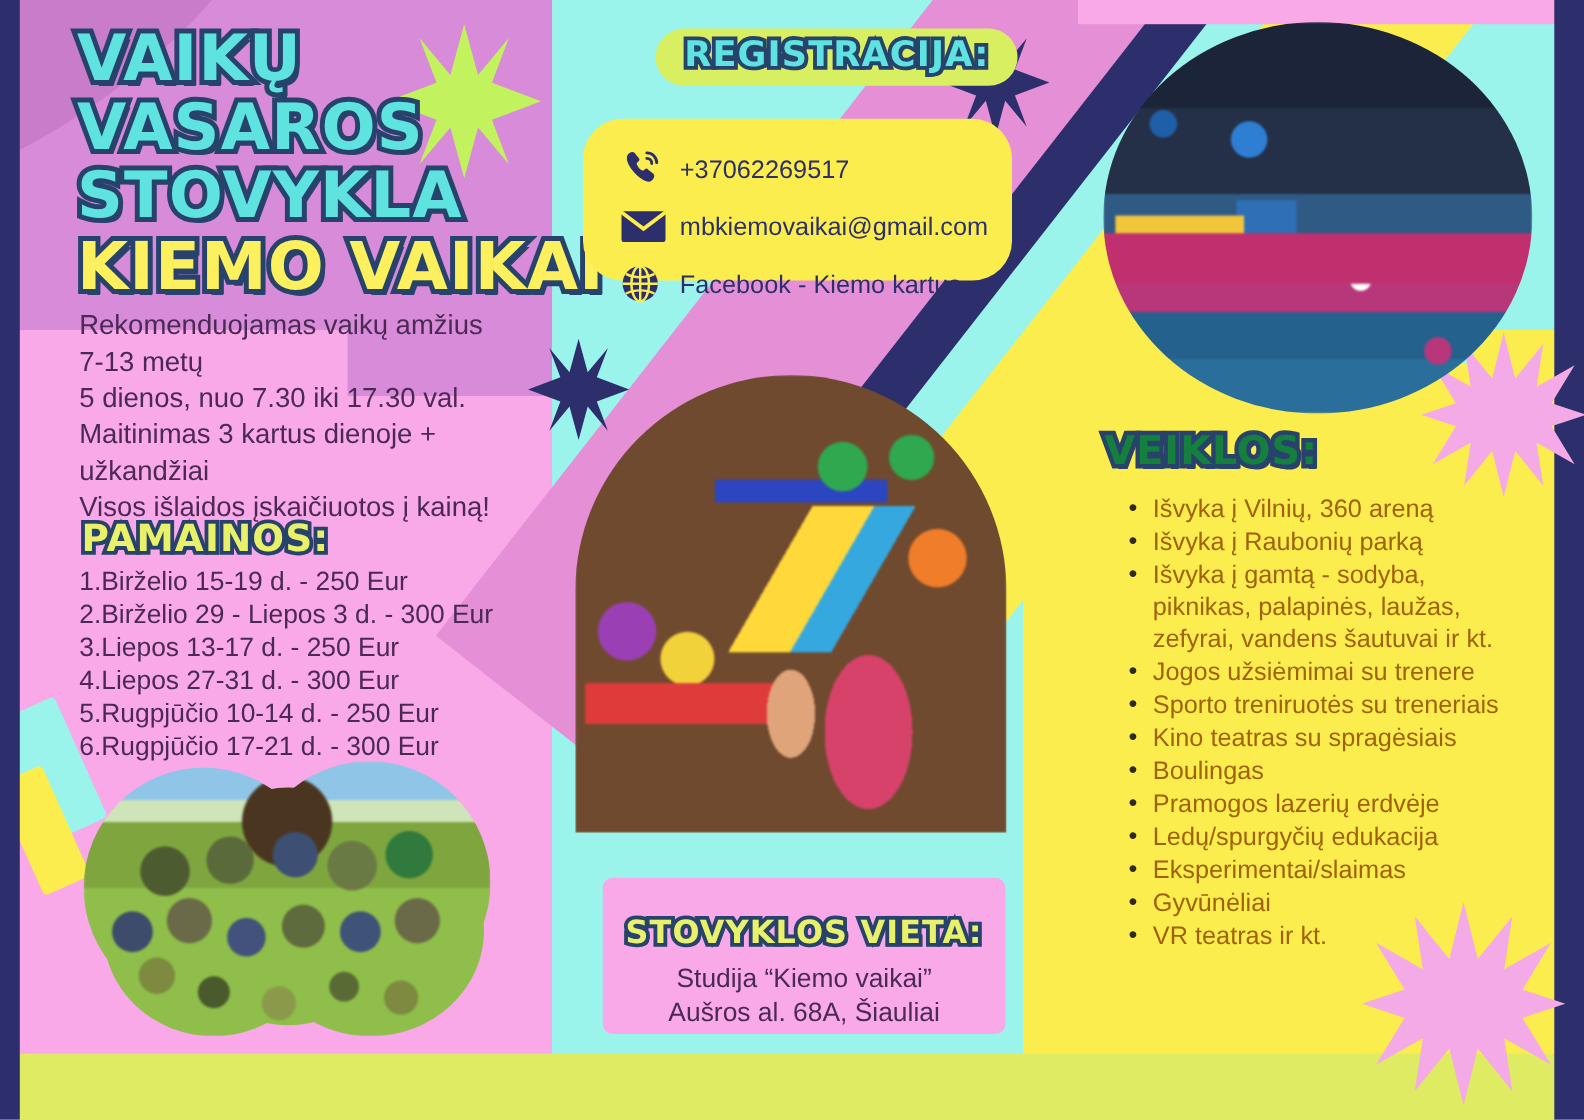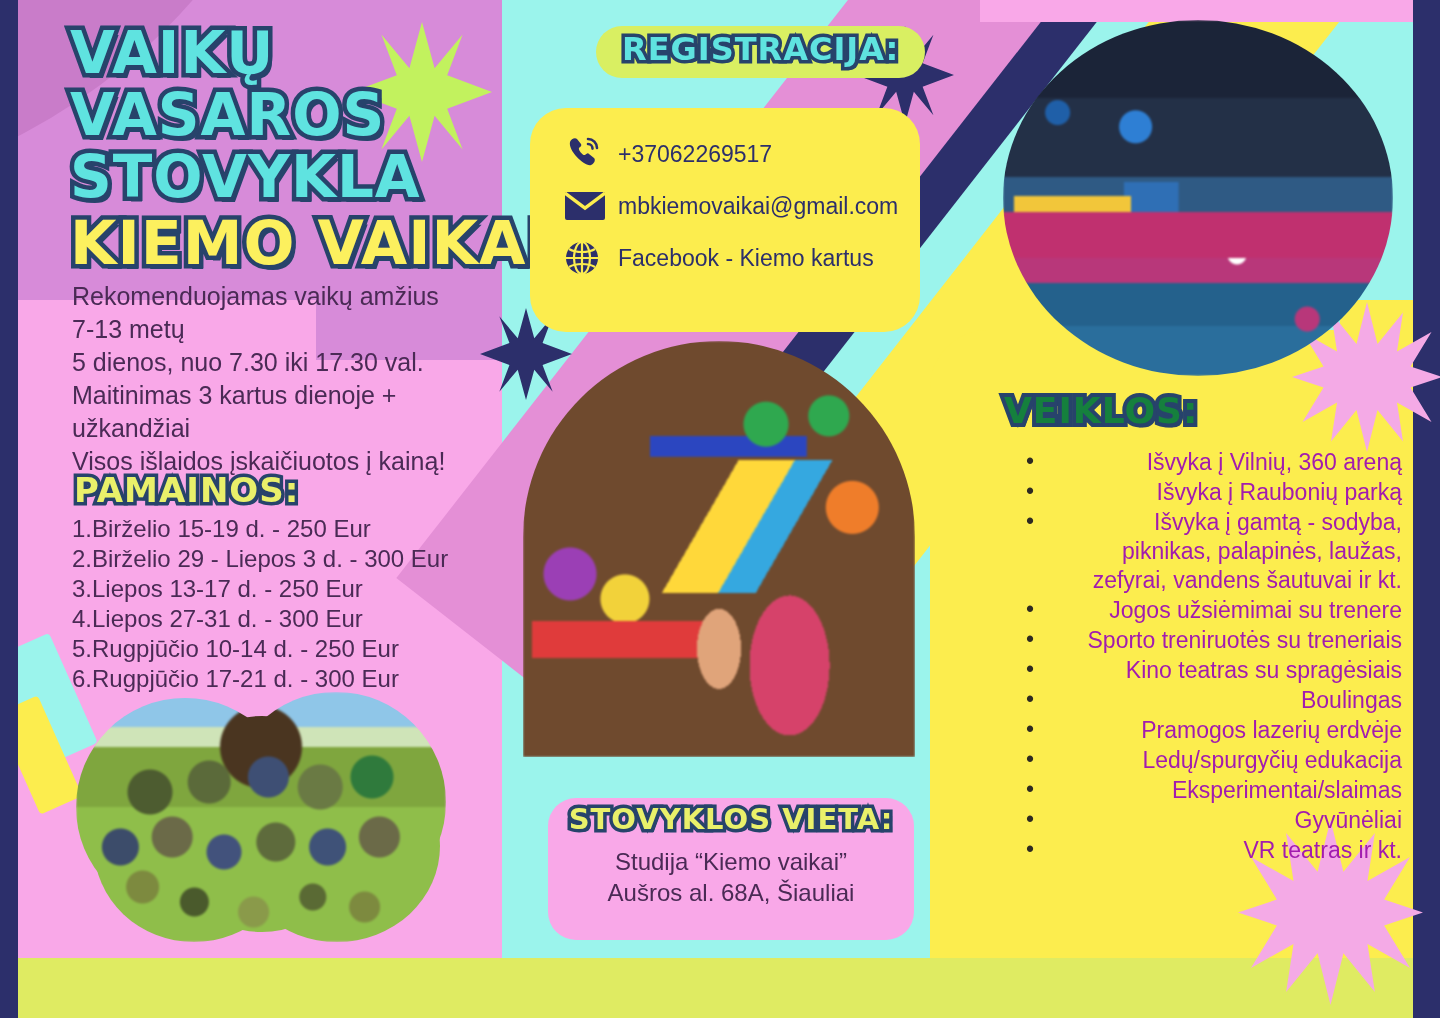--- a/index.html
+++ b/index.html
@@ -188,21 +188,21 @@
     font-family:"DejaVu Sans", sans-serif;
     font-weight:bold; font-size:32px; letter-spacing:1px;
     color:#5fe3e0;
     -webkit-text-stroke:7px #27436b;
     paint-order: stroke fill;
     text-shadow: 3px 3px 0 #27436b;
     white-space:nowrap;
   }
   #reg-card {
     position:absolute; left:530px; top:108px;
-    width:390px; height:224px;
+    width:390px; height:147px;
     background:#fced4e; border-radius:36px;
     padding:20px 0 0 34px;
   }
   .reg-row { display:flex; align-items:center; height:52px; }
   .reg-icon { width:54px; flex:0 0 54px; display:flex; align-items:center; }
   .reg-icon svg { display:block; }
   .reg-text { font-size:23px; color:#2c2f6b; white-space:nowrap; }
 
   
   #photo-water {
@@ -226,22 +226,22 @@
       radial-gradient(circle at 12% 56%, #9b3fb5 0 26px, transparent 27px),
       linear-gradient(#6f4a2e 0 100%) 0 0 / 100% 100% no-repeat,
       linear-gradient(#a9d4ee 0 16%, #3f7a33 16% 56%, #7a5a3a 56% 70%, #6e5b46 70% 100%);
     filter: blur(1.1px);
   }
 
   
   #place-card {
     position:absolute; left:548px; top:798px;
     width:366px; height:142px;
-    background:#f9a8e8; border-radius:28px;
-    text-align:center; padding-top:4px;
+    background:#f9a8e8; border-radius:9px;
+    text-align:center; padding-top:32px;
   }
   #place-head {
     font-family:"DejaVu Sans", sans-serif;
     font-weight:bold; font-size:29px; letter-spacing:1px;
     color:#e9f06a;
     -webkit-text-stroke:7px #27436b;
     paint-order: stroke fill;
     text-shadow: 3px 3px 0 #27436b;
     white-space:nowrap;
   }
@@ -276,23 +276,22 @@
     font-family:"DejaVu Sans", sans-serif;
     font-weight:bold; font-size:36px; letter-spacing:1px;
     color:#15803d;
     -webkit-text-stroke:8px #27436b;
     paint-order: stroke fill;
     text-shadow: 3px 4px 0 #27436b;
     white-space:nowrap;
   }
   #activities {
     position:absolute; left:1022px; top:448px; width:380px;
-    font-size:23px; line-height:29px; color:#a21caf;
+    font-size:23px; line-height:29px; color:#a16207;
     list-style:none;
-    text-align:right;
   }
   #activities li {
     position:relative; padding-left:26px; margin-bottom:1px;
   }
   #activities li::before {
     content:"\2022"; position:absolute; left:4px; top:-1px;
     font-size:23px; color:#2e2a22;
   }
 </style>
 </head>

